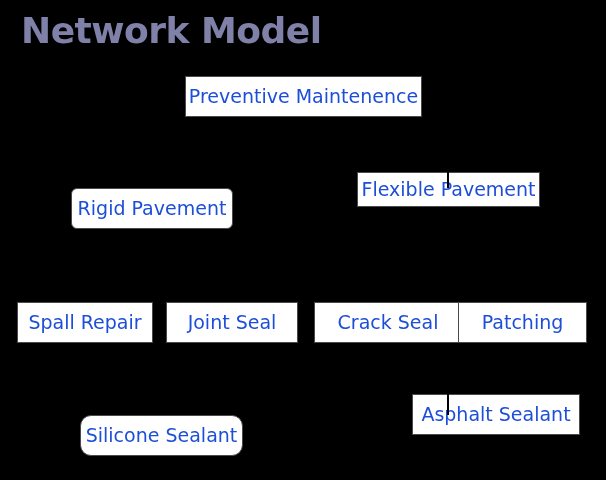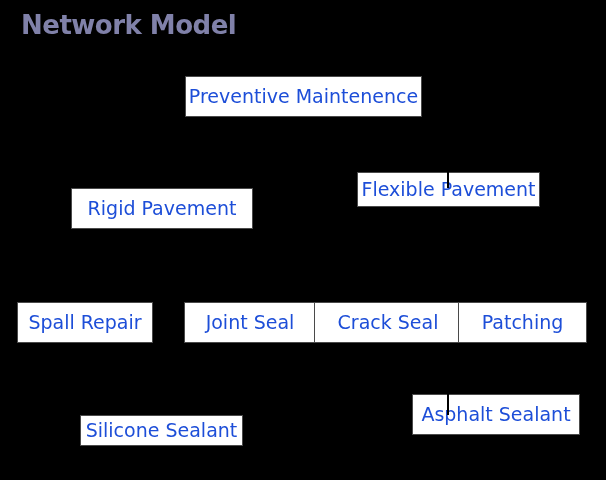--- a/index.html
+++ b/index.html
@@ -12,21 +12,21 @@
     width: 606px;
     height: 480px;
     background: #000000;
     overflow: hidden;
     font-family: "DejaVu Sans", "Liberation Sans", sans-serif;
   }
   #diagram-title {
     position: absolute;
     left: 21px;
     top: 11px;
-    font-size: 26px;
+    font-size: 36px;
     font-weight: bold;
     letter-spacing: -0.5px;
     color: #8081a9;
     white-space: nowrap;
     line-height: 1.1;
   }
   .node {
     position: absolute;
     background: #ffffff;
     border: 1px solid #4a4a4a;
@@ -50,41 +50,41 @@
 <body>
 
 <div id="canvas">
 
   <div id="diagram-title">Network Model</div>
 
   <div class="node" style="left:185px; top:76px; width:237px; height:41px;">
     <span>Preventive Maintenence</span>
   </div>
 
-  <div class="node" style="left:71px; top:188px; width:182px; height:41px;">
+  <div class="node" style="left:71px; top:188px; width:162px; height:41px;border-radius:6px;">
     <span>Rigid Pavement</span>
   </div>
   <div class="node" style="left:357px; top:172px; width:183px; height:35px;">
     <span>Flexible Pavement</span>
   </div>
 
   <div class="node" style="left:17px; top:302px; width:136px; height:41px;">
     <span>Spall Repair</span>
   </div>
-  <div class="node" style="left:184px; top:302px; width:132px; height:41px;">
+  <div class="node" style="left:166px; top:302px; width:132px; height:41px;">
     <span>Joint Seal</span>
   </div>
   <div class="node" style="left:314px; top:302px; width:148px; height:41px;">
     <span>Crack Seal</span>
   </div>
   <div class="node" style="left:458px; top:302px; width:129px; height:41px;">
     <span>Patching</span>
   </div>
 
-  <div class="node" style="left:80px; top:415px; width:163px; height:31px;">
+  <div class="node" style="left:80px; top:415px; width:163px; height:41px;border-radius:11px;">
     <span>Silicone Sealant</span>
   </div>
   <div class="node" style="left:366px; top:394px; width:168px; height:41px;margin-left:46px;">
     <span>Asphalt Sealant</span>
   </div>
 
   <div class="edge" style="left:303px; top:117px; width:2px; height:71px;"></div>
   <div class="edge" style="left:162px; top:152px; width:286px; height:2px;"></div>
   <div class="edge" style="left:162px; top:152px; width:2px; height:36px;"></div>
   <div class="edge" style="left:447px; top:152px; width:2px; height:36px;"></div>

